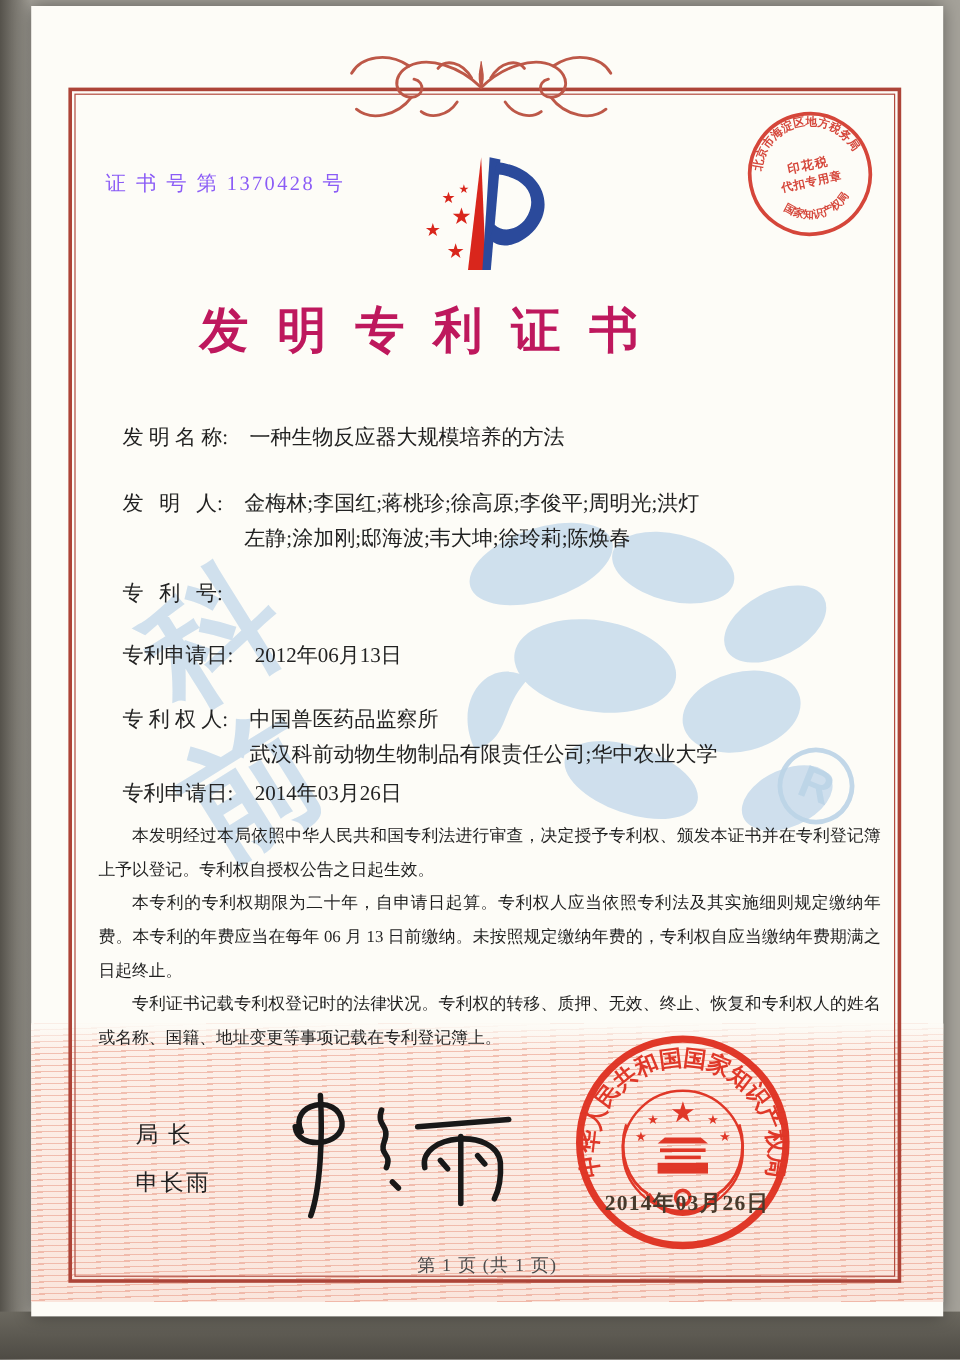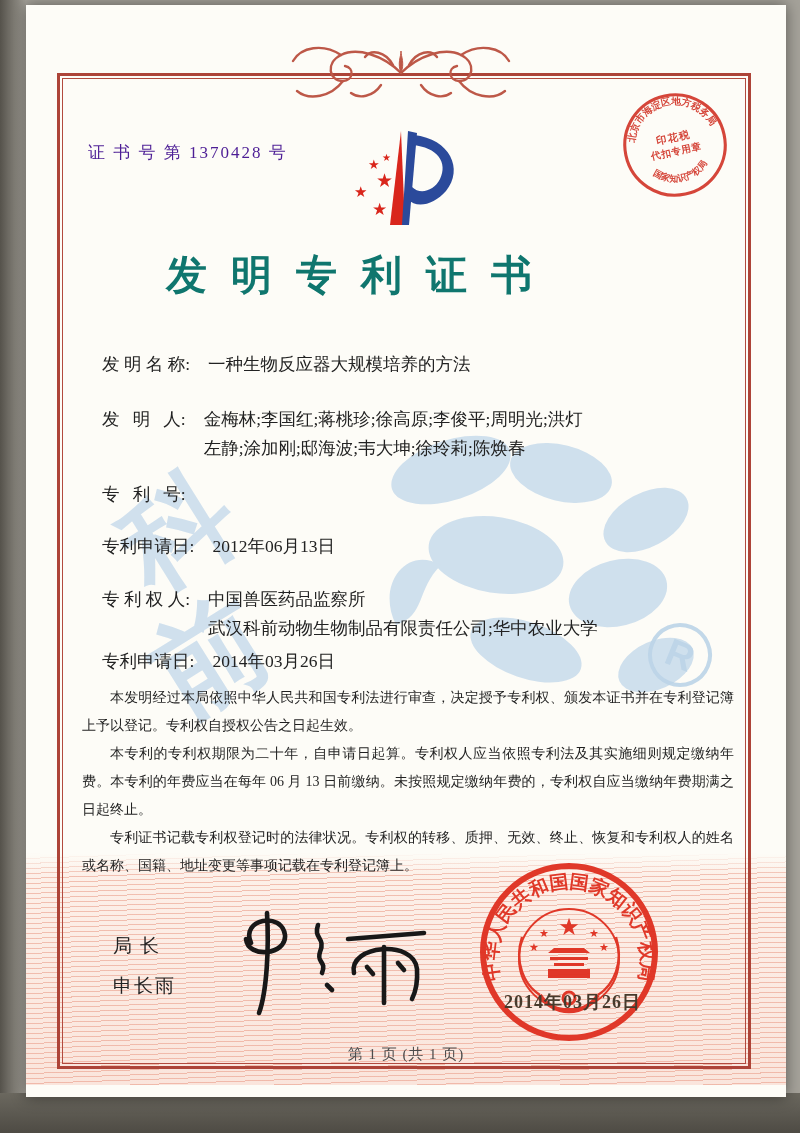--- a/index.html
+++ b/index.html
@@ -25,27 +25,27 @@
   .flourish{position:absolute;left:259px;top:30px;width:232px;height:76px;z-index:4;}
   
   .wm{position:absolute;z-index:2;pointer-events:none;color:#c9dcec;}
   .wm-glyph{font-size:112px;font-weight:700;opacity:.85;line-height:1;}
   .wm-blobs{left:330px;top:420px;}
   .wm-reg{left:622px;top:618px;width:56px;height:56px;border:4px solid #bcd4e7;
     border-radius:50%;display:flex;align-items:center;justify-content:center;
     font-size:38px;font-weight:700;color:#bcd4e7;transform:rotate(22deg);
     font-family:"Liberation Sans",sans-serif;opacity:.9;}
   
-  .certno{position:absolute;left:62px;top:136px;font-size:17px;color:#4c1d95;
+  .certno{position:absolute;left:62px;top:136px;font-size:17px;color:#8b5cf6;
     letter-spacing:2px;z-index:4;white-space:pre;}
   .logo{position:absolute;left:312px;top:120px;width:130px;height:104px;z-index:4;}
   .taxstamp{position:absolute;left:594px;top:85px;width:110px;height:110px;z-index:5;
     transform:rotate(-12deg);}
   .title{position:absolute;left:0;width:646px;top:243px;text-align:center;
-    font-size:41px;font-weight:700;color:#0f766e;letter-spacing:24px;padding-left:24px;
+    font-size:41px;font-weight:700;color:#be185d;letter-spacing:24px;padding-left:24px;
     box-sizing:border-box;z-index:4;}
   
   .field{position:absolute;left:76px;z-index:4;display:flex;font-size:17.5px;
     color:#222;line-height:29px;}
   .field .lbl{white-space:pre;flex:0 0 auto;text-align:center;}
   .field .val{margin-left:18px;}
   .f-name{top:345px;} .f-inv{top:400px;} .f-pat{top:475px;}
   .f-file{top:527px;} .f-owner{top:580px;} .f-grant{top:642px;}
   
   .bodytext{position:absolute;left:56px;top:679px;width:652px;z-index:4;

